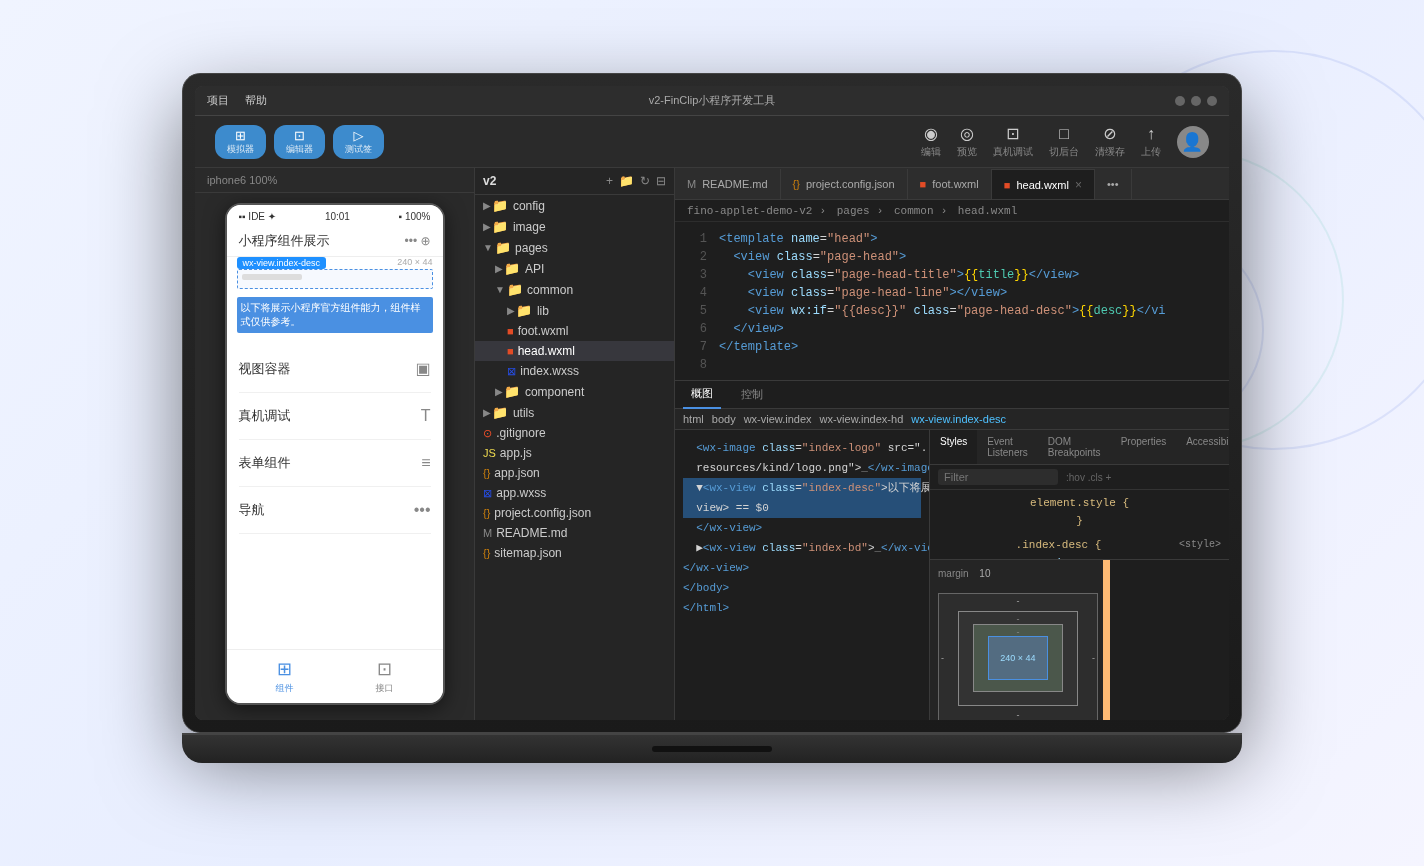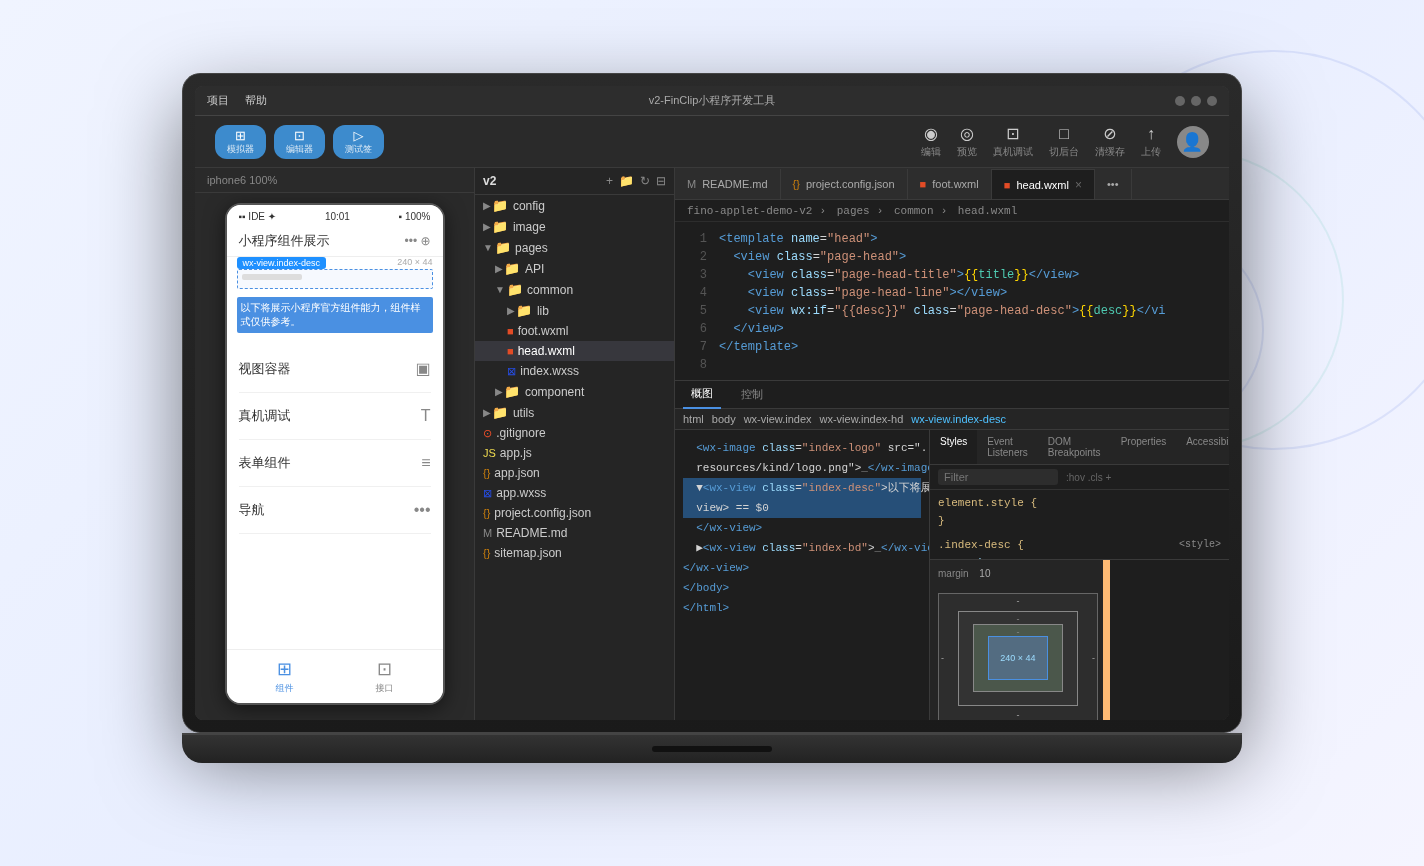--- a/index.html
+++ b/index.html
@@ -536,20 +536,21 @@
       outline: none;
     }
     .styles-filter-hint {
       color: #666;
       font-size: 10px;
     }
     .styles-content {
       flex: 1;
       overflow-y: auto;
       padding: 4px 8px;
+      text-align: center;
     }
     .style-rule {
       font-family: 'Courier New', Courier, monospace;
       font-size: 11px;
       color: #d4d4d4;
       line-height: 18px;
     }
     .style-selector { color: #d7ba7d; }
     .style-property { color: #9cdcfe; }
     .style-value { color: #ce9178; }

